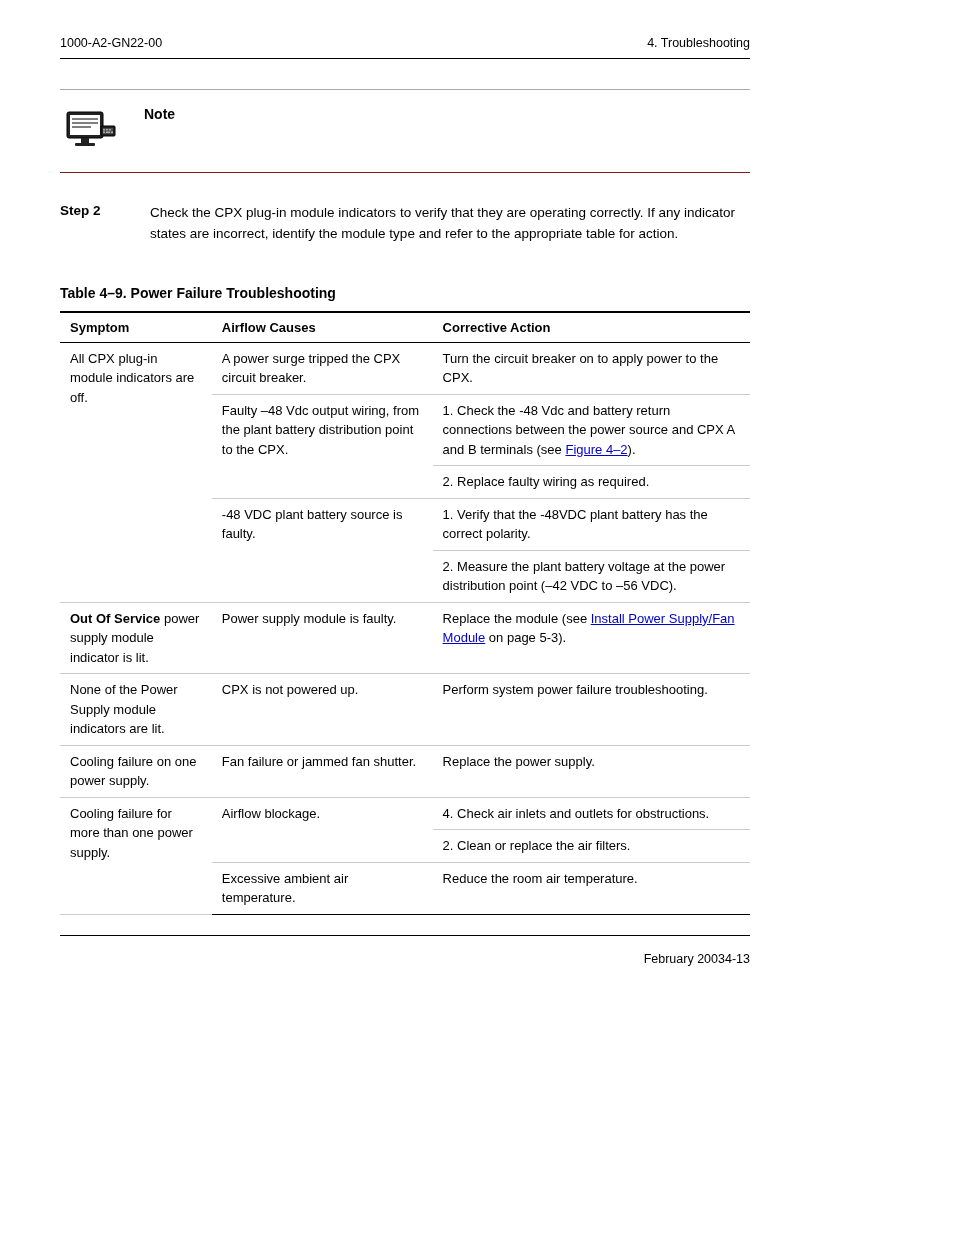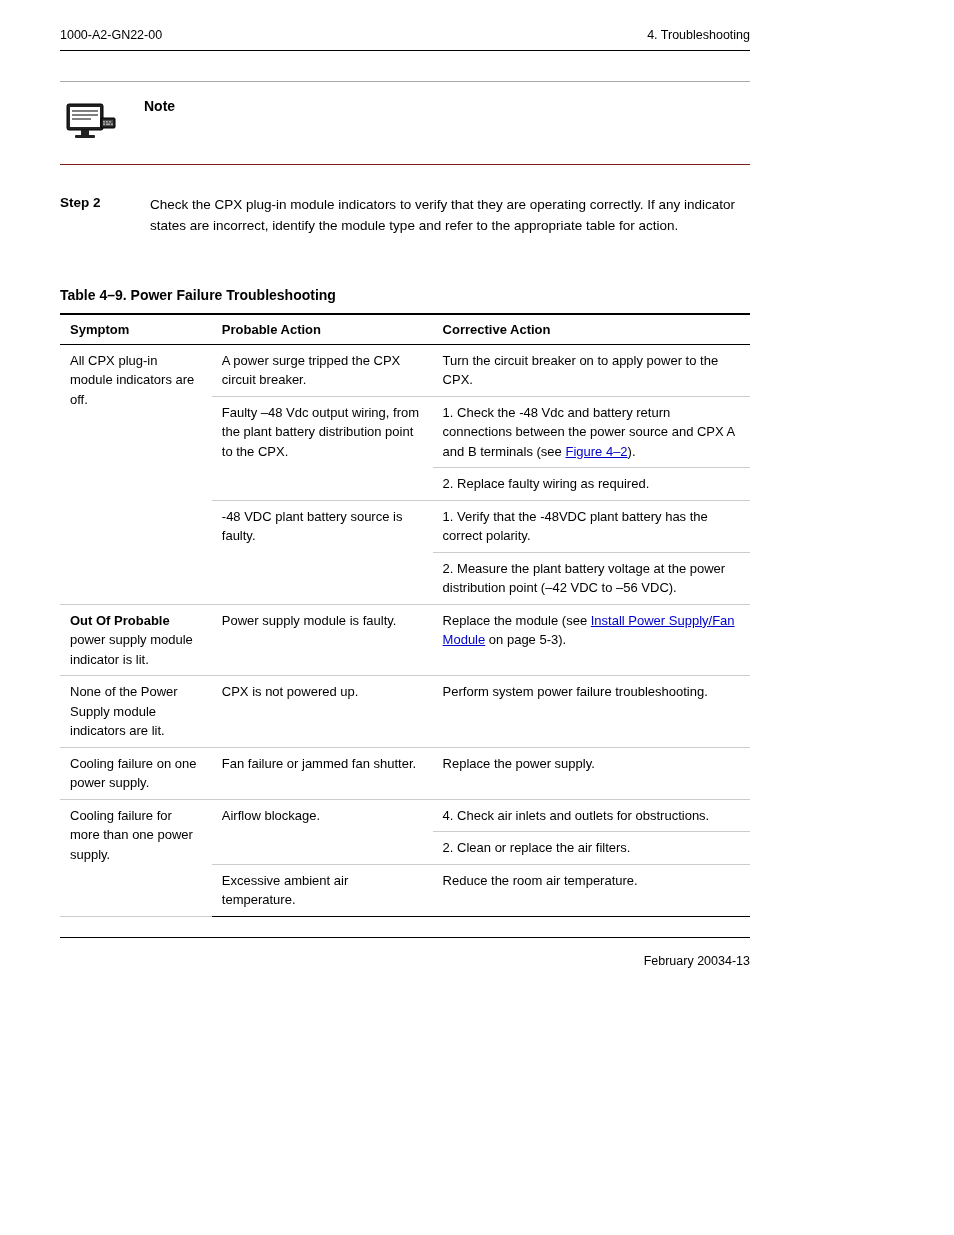--- a/index.html
+++ b/index.html
@@ -9,21 +9,21 @@
       font-size: 13.5px;
       color: #000;
       width: 954px;
       min-height: 1235px;
       padding: 0;
     }
 
     .page {
       width: 810px;
       min-height: 1235px;
-      padding: 0 60px;
+      padding: 8px 60px;
       position: relative;
     }
 
     
     .page-header {
       display: flex;
       justify-content: space-between;
       align-items: flex-end;
       padding: 28px 0 8px 0;
       border-bottom: 1px solid #000;
@@ -67,21 +67,21 @@
       font-size: 13.5px;
       font-family: Arial, sans-serif;
       line-height: 1.5;
     }
 
     
     .step-section {
       display: flex;
       flex-direction: row;
       gap: 20px;
-      margin-bottom: 50px;
+      margin-bottom: 40px;
       align-items: flex-start;
     }
     .step-label {
       font-weight: bold;
       font-family: Arial, sans-serif;
       font-size: 13.5px;
       min-width: 70px;
       padding-top: 0;
     }
     .step-text {
@@ -199,21 +199,21 @@
     <div class="step-label">Step 2</div>
     <div class="step-text">Check the CPX plug-in module indicators to verify that they are operating correctly. If any indicator states are incorrect, identify the module type and refer to the appropriate table for action.</div>
   </div>
 
   <div class="table-title">Table 4–9.  Power Failure Troubleshooting</div>
 
   <table>
     <thead>
       <tr>
         <th class="col-symptom">Symptom</th>
-        <th class="col-cause">Probable Action</th>
+        <th class="col-cause">Airflow Causes</th>
         <th class="col-action">Corrective Action</th>
       </tr>
     </thead>
     <tbody id="table-body">
     <tr>
           <td class="col-symptom" rowspan="5">All CPX plug-in module indicators are off.</td>
           <td class="col-cause" rowspan="1">A power surge tripped the CPX circuit breaker.</td>
           <td class="col-action">Turn the circuit breaker on to apply power to the CPX.</td>
         </tr>
         <tr>
@@ -224,21 +224,21 @@
           <td class="col-action">2. Replace faulty wiring as required.</td>
         </tr>
         <tr>
           <td class="col-cause" rowspan="2">-48 VDC plant battery source is faulty.</td>
           <td class="col-action">1. Verify that the -48VDC plant battery has the correct polarity.</td>
         </tr>
         <tr>
           <td class="col-action">2. Measure the plant battery voltage at the power distribution point (–42 VDC to –56 VDC).</td>
         </tr>
         <tr>
-          <td class="col-symptom" rowspan="1"><b>Out Of Probable</b> power supply module indicator is lit.</td>
+          <td class="col-symptom" rowspan="1"><b>Out Of Service</b> power supply module indicator is lit.</td>
           <td class="col-cause" rowspan="1">Power supply module is faulty.</td>
           <td class="col-action">Replace the module (see <span class="link">Install Power Supply/Fan Module</span> on page 5-3).</td>
         </tr>
         <tr>
           <td class="col-symptom" rowspan="1">None of the Power Supply module indicators are lit.</td>
           <td class="col-cause" rowspan="1">CPX is not powered up.</td>
           <td class="col-action">Perform system power failure troubleshooting.</td>
         </tr>
         <tr>
           <td class="col-symptom" rowspan="1">Cooling failure on one power supply.</td>

